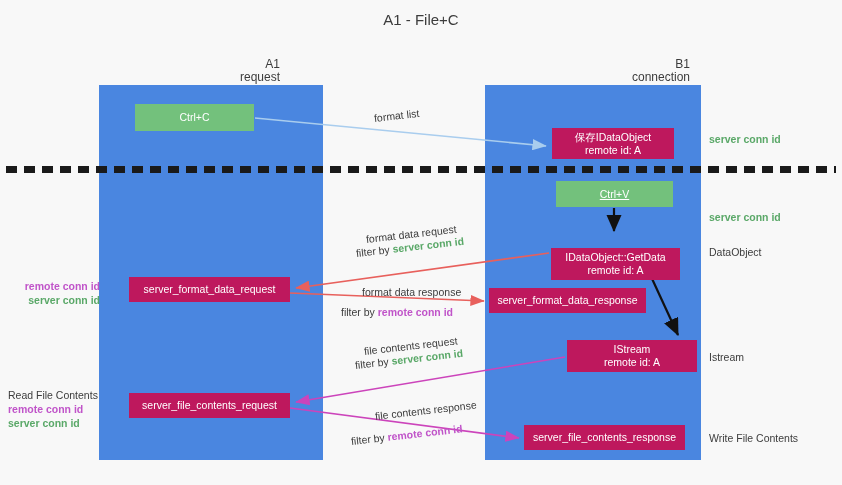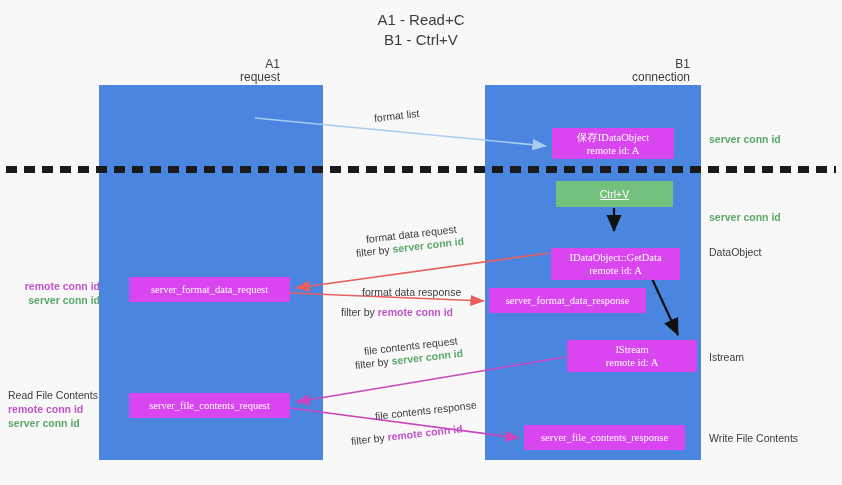--- a/index.html
+++ b/index.html
@@ -64,21 +64,21 @@
     flex-direction: column;
     align-items: center;
     justify-content: center;
     color: #ffffff;
     font-size: 10.5px;
     line-height: 13px;
     text-align: center;
     padding: 2px 4px;
   }
   .box.green  { background: #73c17c; }
-  .box.orange { background: #d946ef; font-family: Liberation Serif, serif; }
+  .box.orange { background: #be185d; }
   .box .ln { display: block; white-space: nowrap; }
 
   #box-ctrlc   { left: 135px; top: 104px; width: 119px; height: 27px; }
   #box-ctrlv   { left: 556px; top: 181px; width: 117px; height: 26px; text-decoration: underline; }
   #box-idata   { left: 552px; top: 128px; width: 122px; height: 31px; }
   #box-getdata { left: 551px; top: 248px; width: 129px; height: 32px; }
   #box-istream { left: 567px; top: 340px; width: 130px; height: 32px; }
   #box-sfdreq  { left: 129px; top: 277px; width: 161px; height: 25px; }
   #box-sfdres  { left: 489px; top: 288px; width: 157px; height: 25px; }
   #box-sfcreq  { left: 129px; top: 393px; width: 161px; height: 25px; }
@@ -141,22 +141,21 @@
     height: 485px;
     pointer-events: none;
   }
 </style>
 </head>
 <body>
 
 <div id="stage">
 
   <div class="title-block">
-    <span class="title-line">A1 - Read+C</span>
-    <span class="title-line">B1 - Ctrl+V</span>
+    <span class="title-line">A1 - File+C</span>
   </div>
 
   <div class="col-head" id="head-a1">
     <span class="l1">A1</span>
     <span class="l2">request</span>
   </div>
   <div class="col-head" id="head-b1">
     <span class="l1">B1</span>
     <span class="l2">connection</span>
   </div>
@@ -188,20 +187,23 @@
 
     <line x1="549" y1="253" x2="296" y2="288" stroke="#e8605c" stroke-width="1.6" marker-end="url(#ah-red)"></line>
 
     <line x1="290" y1="293" x2="484" y2="301" stroke="#e8605c" stroke-width="1.6" marker-end="url(#ah-red)"></line>
 
     <line x1="565" y1="357" x2="296" y2="402" stroke="#cc44bb" stroke-width="1.6" marker-end="url(#ah-mag)"></line>
 
     <line x1="290" y1="408" x2="519" y2="438" stroke="#cc44bb" stroke-width="1.6" marker-end="url(#ah-mag)"></line>
   </svg>
 
+  <div class="box green" id="box-ctrlc">
+    <span class="ln">Ctrl+C</span>
+  </div>
 
   <div class="box orange" id="box-idata">
     <span class="ln">保存IDataObject</span>
     <span class="ln">remote id: A</span>
   </div>
 
   <div class="box green" id="box-ctrlv">
     <span class="ln">Ctrl+V</span>
   </div>
 

